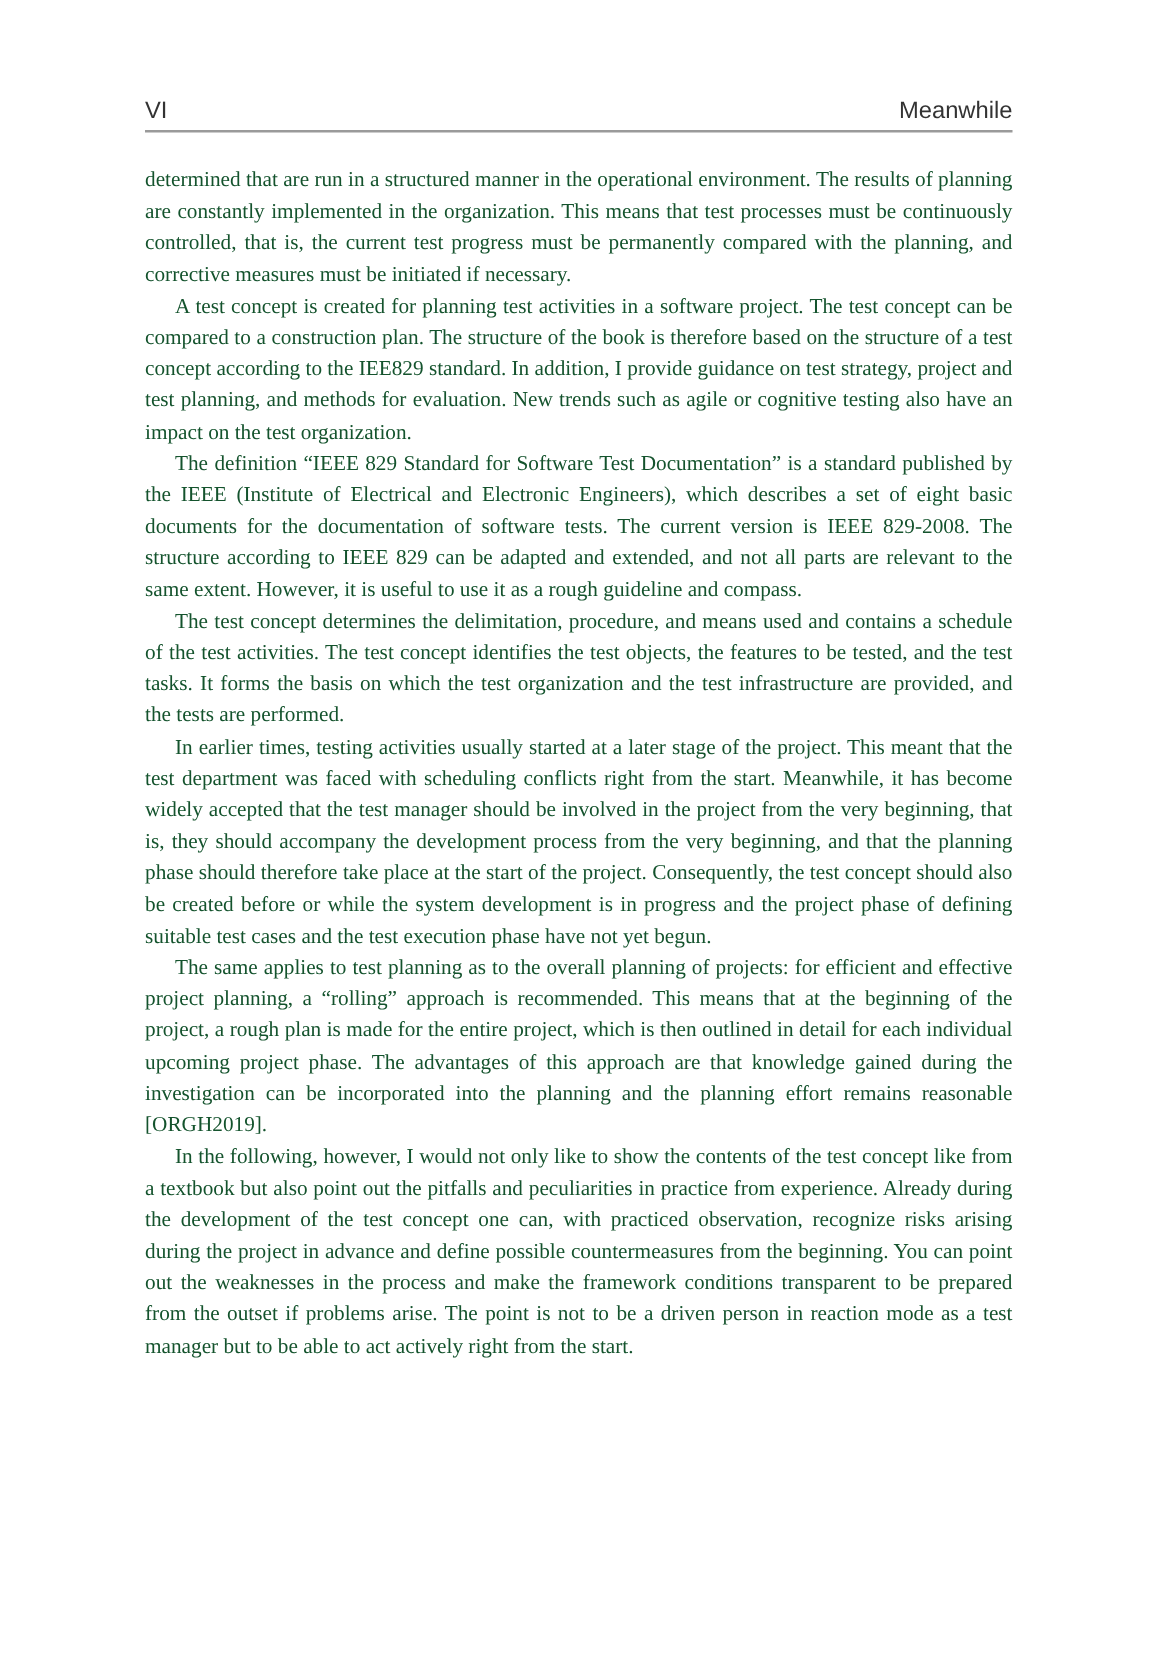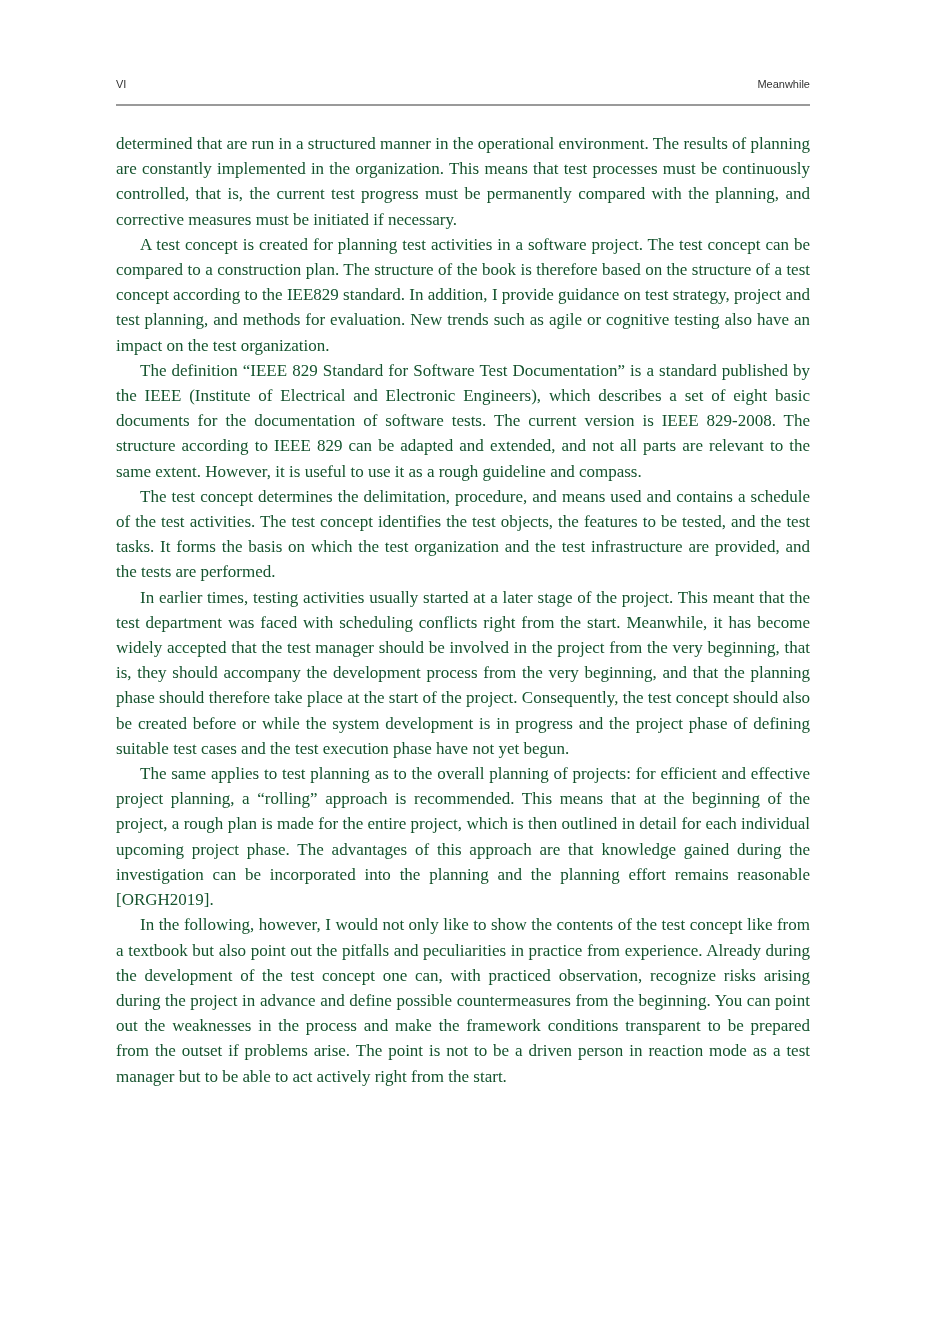--- a/index.html
+++ b/index.html
@@ -1,20 +1,20 @@
 <!DOCTYPE html>
 <html><head>
 <meta charset="utf-8">
 <style>
   html, body { margin: 0; padding: 0; background: #ffffff; }
   body { width: 926px; height: 1323px; position: relative; overflow: hidden; }
   .page { position: absolute; left: 116px; top: 0; width: 694px; }
   .header {
     position: absolute; top: 78px; left: 0; width: 694px; height: 20px;
-    font-family: "Liberation Sans", sans-serif; font-size: 11px; color: #333;
+    font-family: "Liberation Sans", sans-serif; font-size: 19px; color: #333;
   }
   .header .left { position: absolute; left: 0; top: 0; }
   .header .right { position: absolute; right: 0; top: 0; }
   .rule {
     position: absolute; top: 104px; left: 0; width: 694px; height: 2px; background: #9a9a9a;
   }
   .body {
     position: absolute; top: 131px; left: 0; width: 694px;
     font-family: "Liberation Serif", serif; font-size: 17px; line-height: 25.2px;
     color: #14532d; text-align: justify; hyphens: manual;

